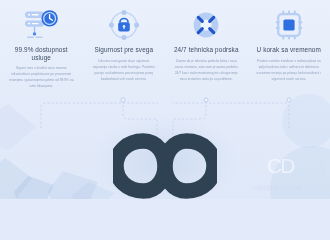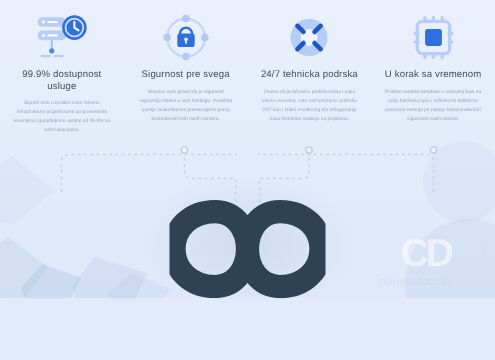--- a/index.html
+++ b/index.html
@@ -100,22 +100,22 @@
 
   
   .watermark {
     position:absolute;
     right:3px; bottom:2px;
     width:74px; height:44px;
     opacity:.55;
   }
   .wm-mark {
     position:absolute; left:14px; top:2px;
-    font-size:26px; color:#ffffff;
-    font-weight:700; line-height:1;
+    font-size:21px; color:#ffffff;
+    font-weight:400; line-height:1;
     letter-spacing:-2px;
   }
   .wm-text {
     position:absolute; left:0; bottom:5px;
     font-size:7.4px;
     color:#c6d6ef;
     letter-spacing:.3px;
     white-space:nowrap;
   }
   .wm-side {

